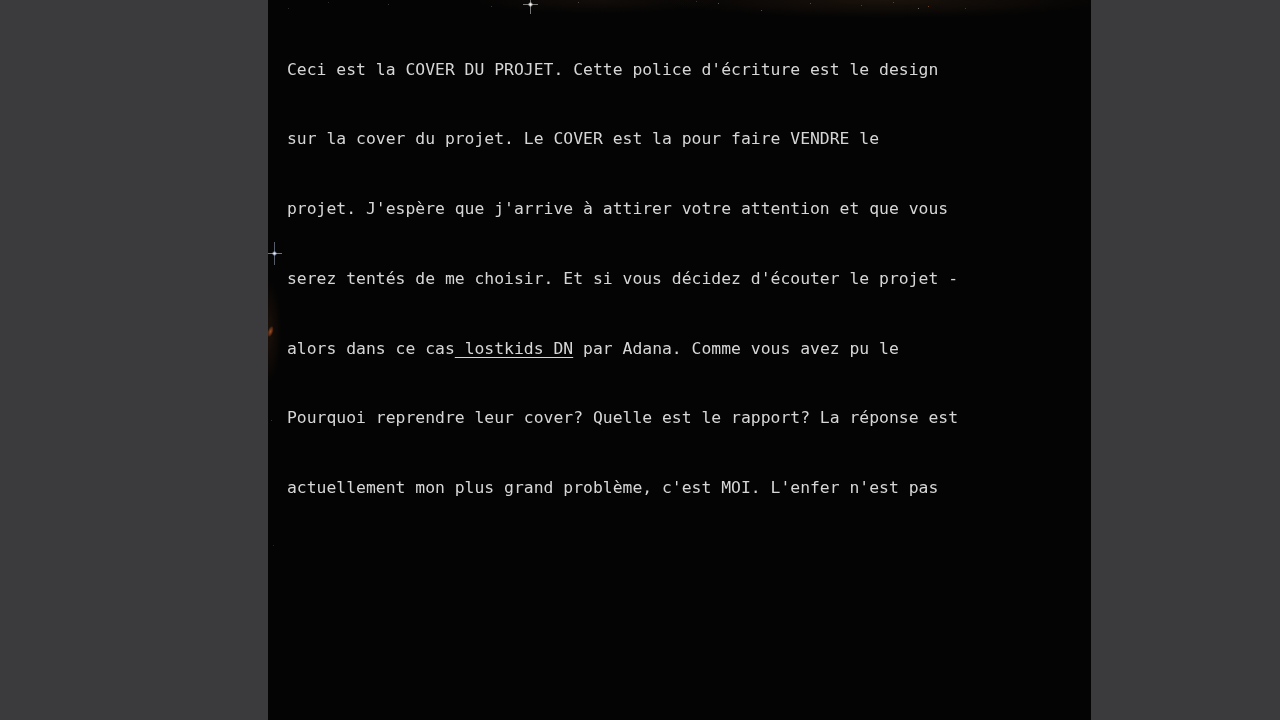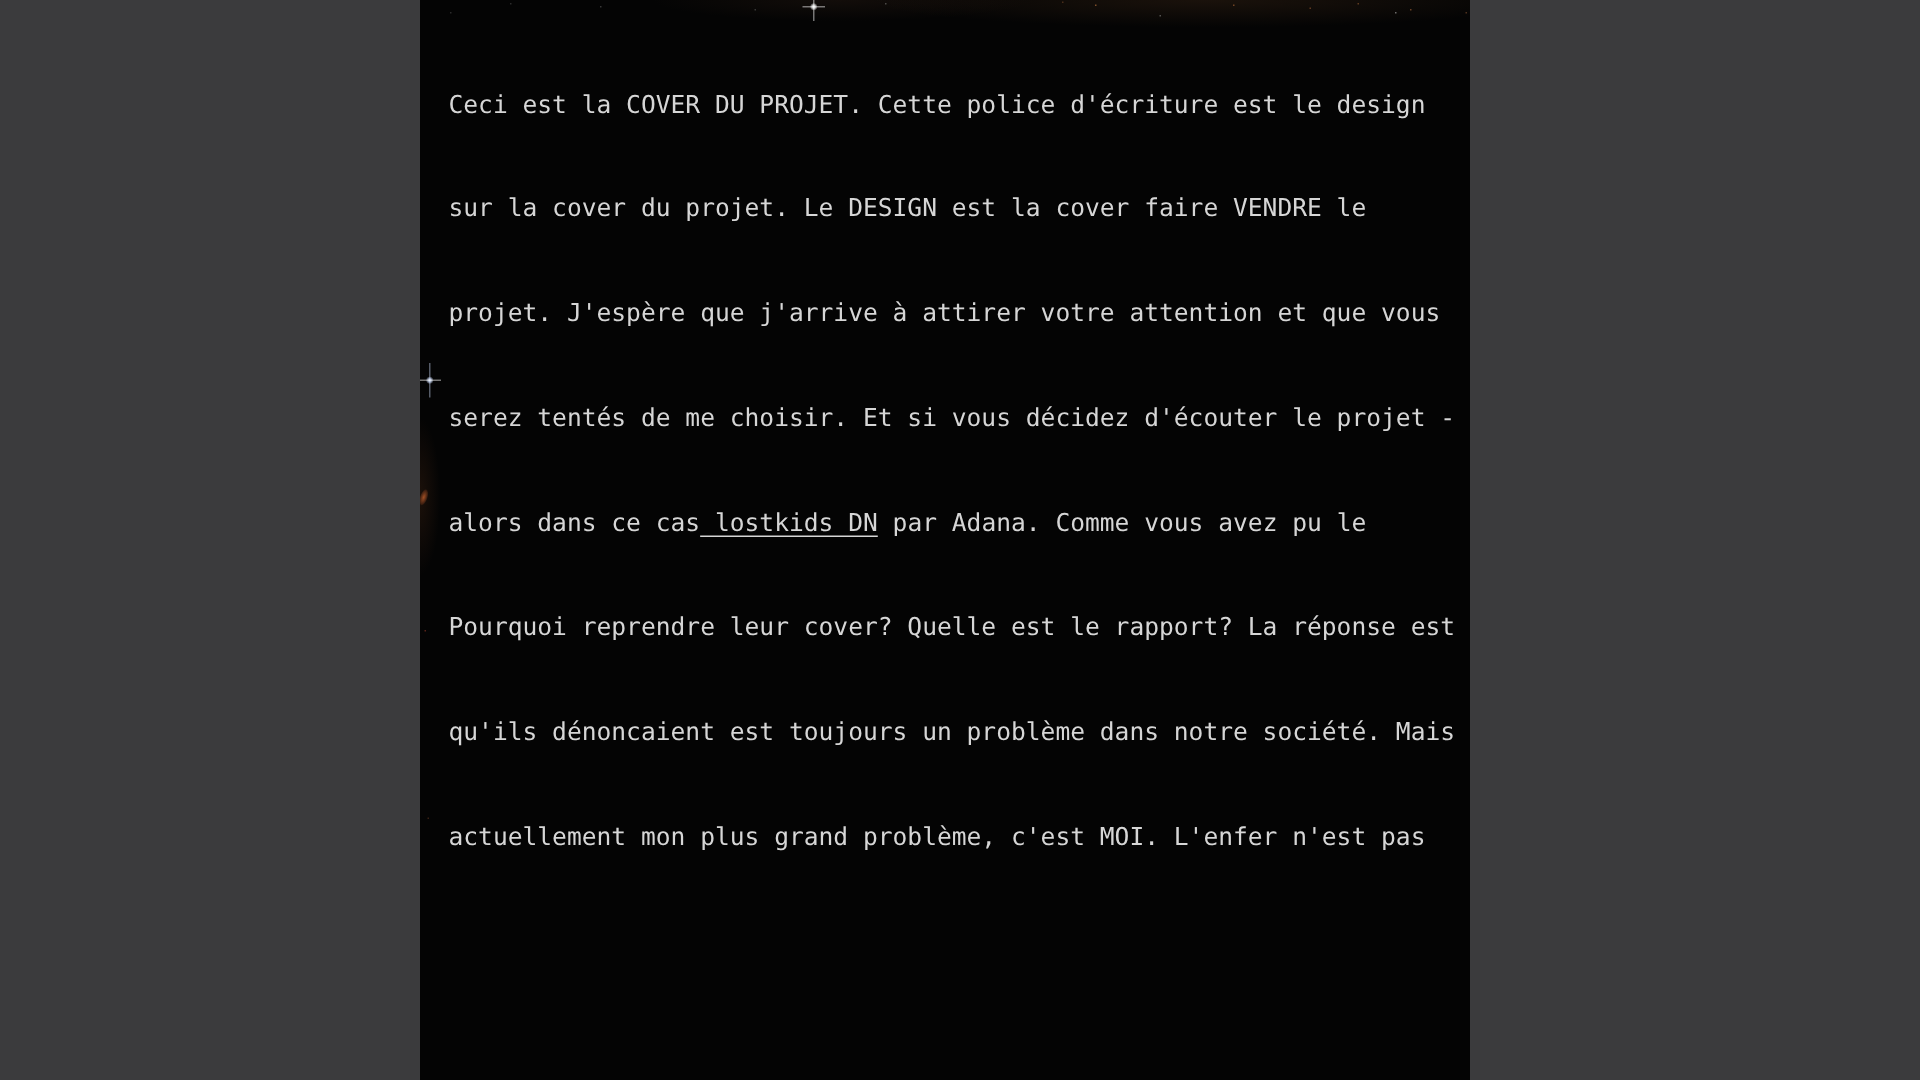--- a/index.html
+++ b/index.html
@@ -15,23 +15,23 @@
     position: absolute;
     top: 0;
     width: 280px;
     height: 720px;
     background: #3b3b3d;
   }
   .side-bar.left  { left: 0; }
   .side-bar.right { right: 0; }
   .cover {
     position: absolute;
-    left: 280px;
+    left: 268px;
     top: 0;
-    width: 700px;
+    width: 823px;
     height: 720px;
     background:
       radial-gradient(ellipse 320px 26px at 75% 0%,  rgba(78,50,28,0.30), rgba(0,0,0,0) 70%),
       radial-gradient(ellipse 180px 20px at 40% 0%,  rgba(70,45,30,0.22), rgba(0,0,0,0) 70%),
       radial-gradient(ellipse 18px 70px  at 0% 46%,  rgba(110,60,30,0.22), rgba(0,0,0,0) 75%),
       #040404;
     overflow: hidden;
   }
   
   .speck {
@@ -109,26 +109,25 @@
   <div class="side-bar right"></div>
 
   <div class="cover">
     <div class="speck"></div>
     <div class="bright-star star-top"></div>
     <div class="bright-star star-left"></div>
     <div class="galaxy"></div>
 
     <div class="text-block">
       <div class="text-line">Ceci est la COVER DU PROJET. Cette police d'écriture est le design</div>
-      <div class="text-line">sur la cover du projet. Le DESIGN est la cover faire VENDRE le</div>
+      <div class="text-line">sur la cover du projet. Le COVER est la pour faire VENDRE le</div>
       <div class="text-line">projet. J'espère que j'arrive à attirer votre attention et que vous</div>
       <div class="text-line">serez tentés de me choisir. Et si vous décidez d'écouter le projet -</div>
       <div class="text-line"><span>alors dans ce cas</span><span class="underlined"> lostkids DN</span><span> par Adana. Comme vous avez pu le</span></div>
       <div class="text-line">Pourquoi reprendre leur cover? Quelle est le rapport? La réponse est</div>
-      <div class="text-line">qu'ils dénoncaient est toujours un problème dans notre société. Mais</div>
       <div class="text-line">actuellement mon plus grand problème, c'est MOI. L'enfer n'est pas</div>
       
       
       
       
       
       
       
       
       

